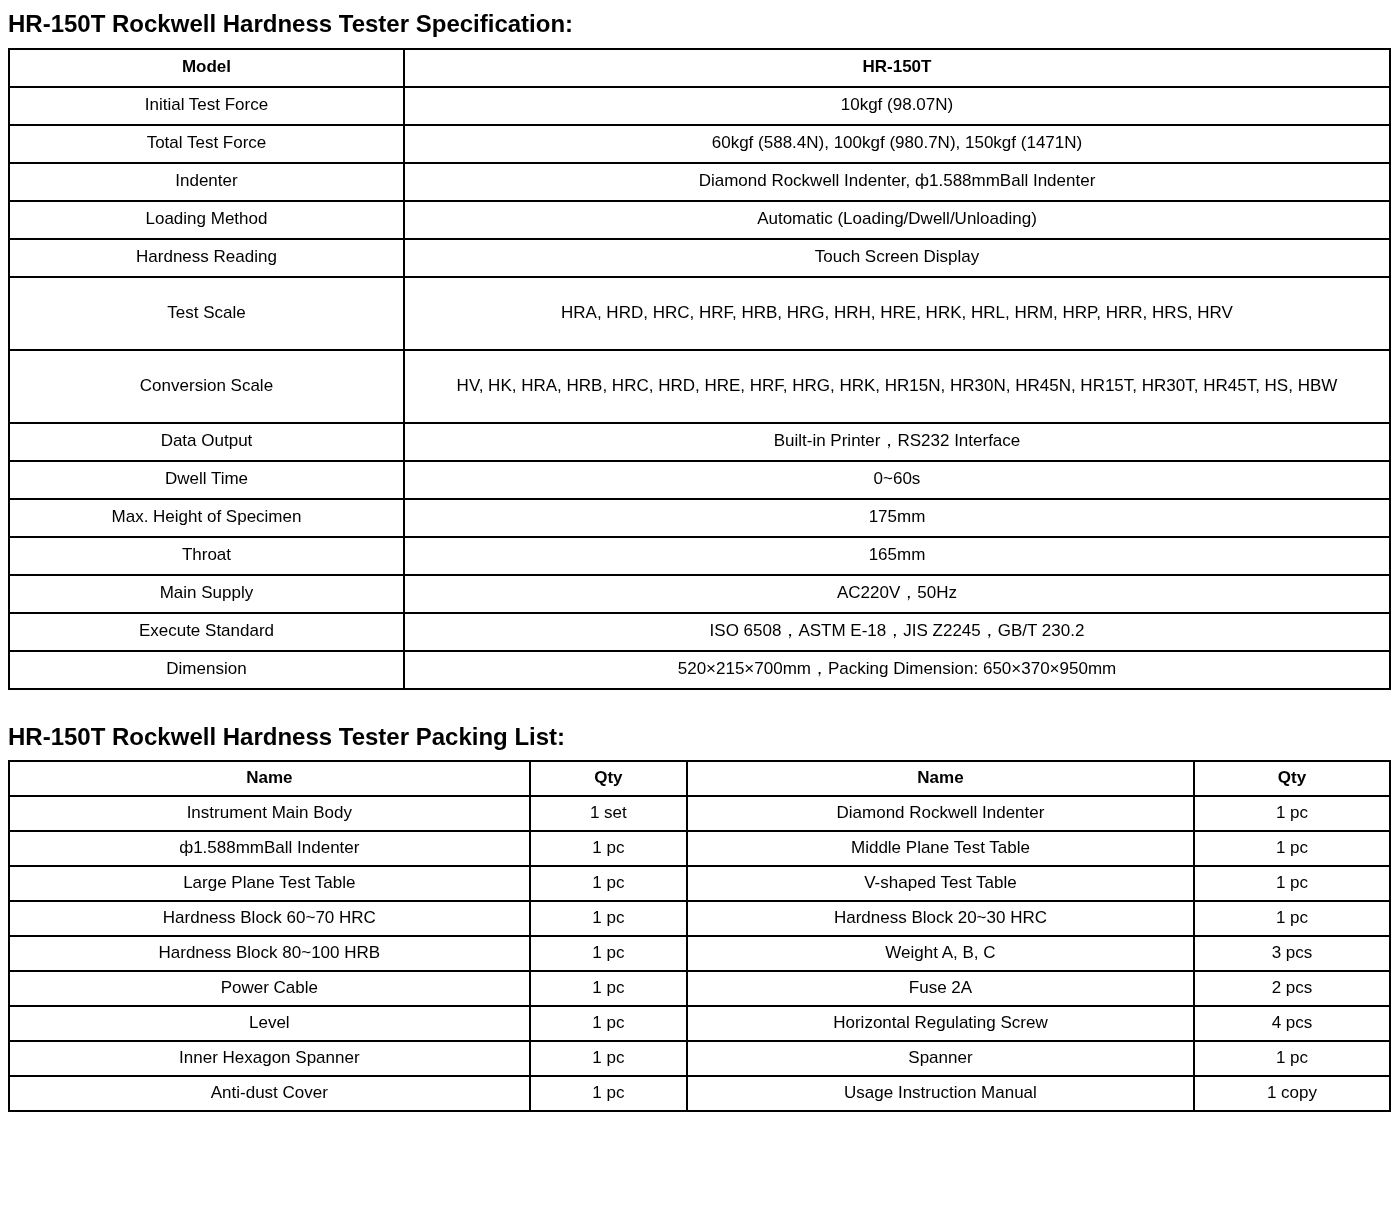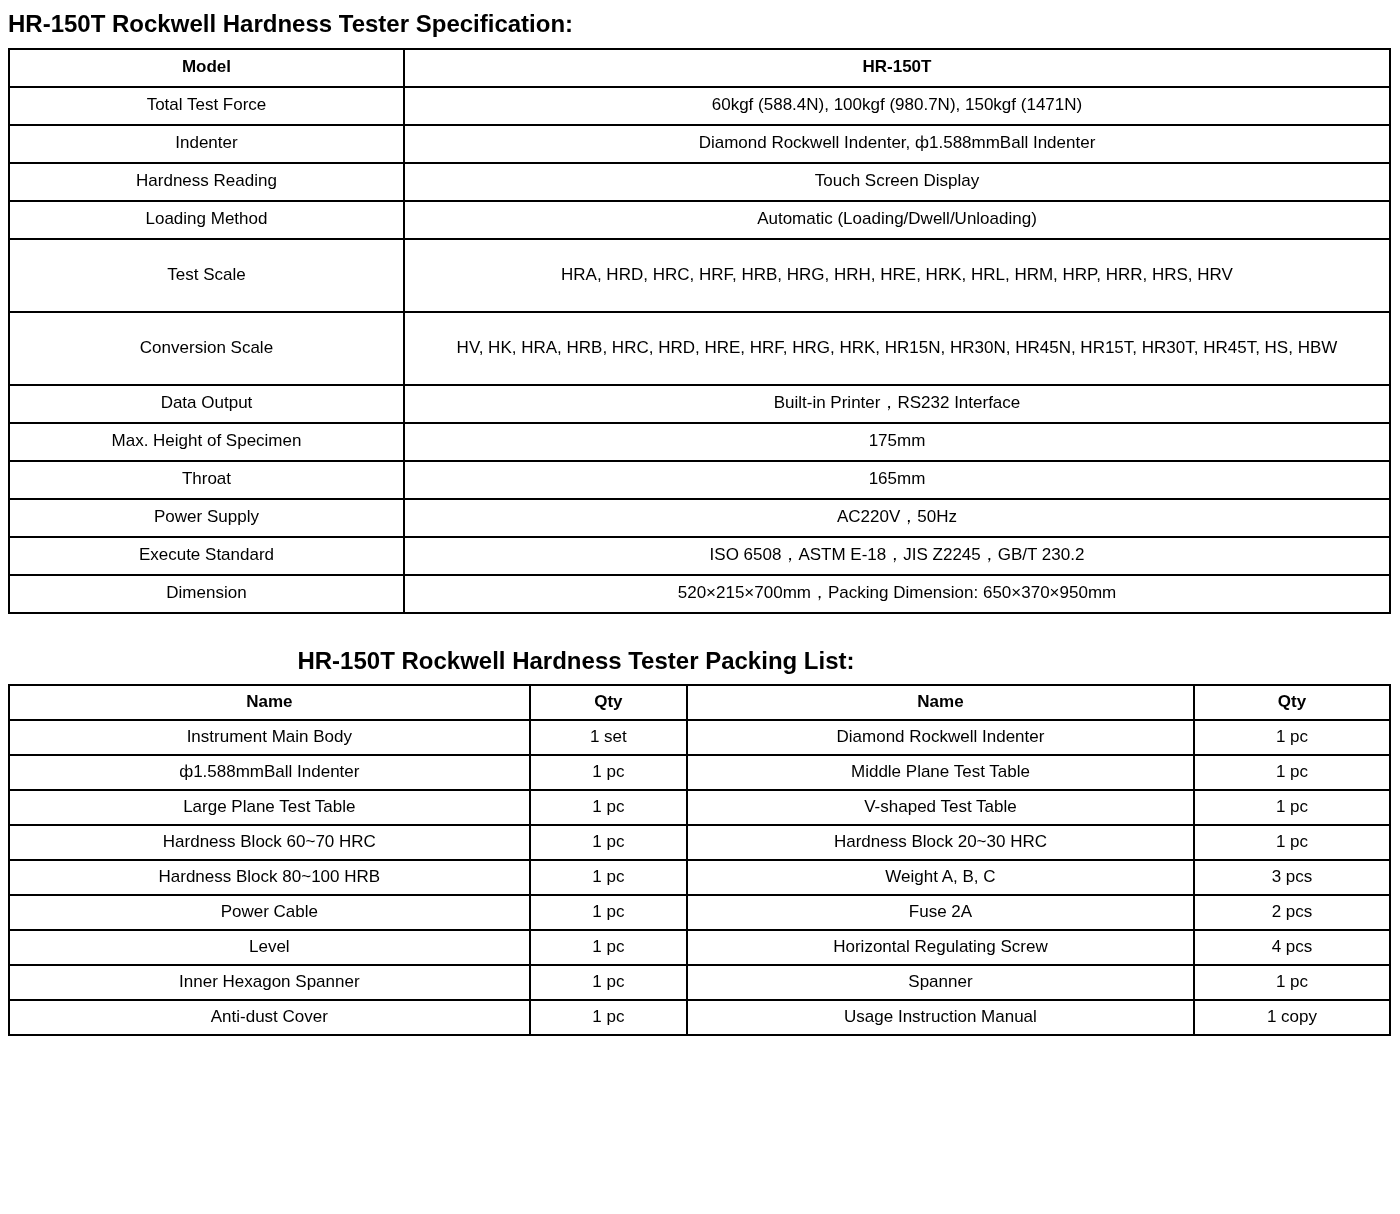--- a/index.html
+++ b/index.html
@@ -15,21 +15,20 @@
     padding: 8px 9px 14px 8px;
   }
   .section-title {
     font-size: 24px;
     font-weight: bold;
     margin: 2px 0 10px 0;
     line-height: 1.15;
   }
   .section-title.second {
     margin-top: 33px;
-    text-align: center;
   }
   table {
     border-collapse: collapse;
     width: 1383px;
     table-layout: fixed;
   }
   th, td {
     border: 2px solid #000000;
     text-align: center;
     vertical-align: middle;
@@ -54,57 +53,65 @@
     <colgroup>
       <col style="width:28.6%">
       <col style="width:71.4%">
     </colgroup>
     <tbody id="spec-body">
         <tr>
           <th>Model</th>
           <th>HR-150T</th>
         </tr>
         <tr>
+          <td>Initial Test Force</td>
+          <td>10kgf (98.07N)</td>
+        </tr>
+        <tr>
           <td>Total Test Force</td>
           <td>60kgf (588.4N), 100kgf (980.7N), 150kgf (1471N)</td>
         </tr>
         <tr>
           <td>Indenter</td>
           <td>Diamond Rockwell Indenter, ф1.588mmBall Indenter</td>
         </tr>
         <tr>
+          <td>Loading Method</td>
+          <td>Automatic (Loading/Dwell/Unloading)</td>
+        </tr>
+        <tr>
           <td>Hardness Reading</td>
           <td>Touch Screen Display</td>
-        </tr>
-        <tr>
-          <td>Loading Method</td>
-          <td>Automatic (Loading/Dwell/Unloading)</td>
         </tr>
         <tr class="tall">
           <td>Test Scale</td>
           <td>HRA, HRD, HRC, HRF, HRB, HRG, HRH, HRE, HRK, HRL, HRM, HRP, HRR, HRS, HRV</td>
         </tr>
         <tr class="tall">
           <td>Conversion Scale</td>
           <td>HV, HK, HRA, HRB, HRC, HRD, HRE, HRF, HRG, HRK, HR15N, HR30N, HR45N, HR15T, HR30T, HR45T, HS, HBW</td>
         </tr>
         <tr>
           <td>Data Output</td>
           <td>Built-in Printer，RS232 Interface</td>
         </tr>
         <tr>
+          <td>Dwell Time</td>
+          <td>0~60s</td>
+        </tr>
+        <tr>
           <td>Max. Height of Specimen</td>
           <td>175mm</td>
         </tr>
         <tr>
           <td>Throat</td>
           <td>165mm</td>
         </tr>
         <tr>
-          <td>Power Supply</td>
+          <td>Main Supply</td>
           <td>AC220V，50Hz</td>
         </tr>
         <tr>
           <td>Execute Standard</td>
           <td>ISO 6508，ASTM E-18，JIS Z2245，GB/T 230.2</td>
         </tr>
         <tr>
           <td>Dimension</td>
           <td>520×215×700mm，Packing Dimension: 650×370×950mm</td>
         </tr>

